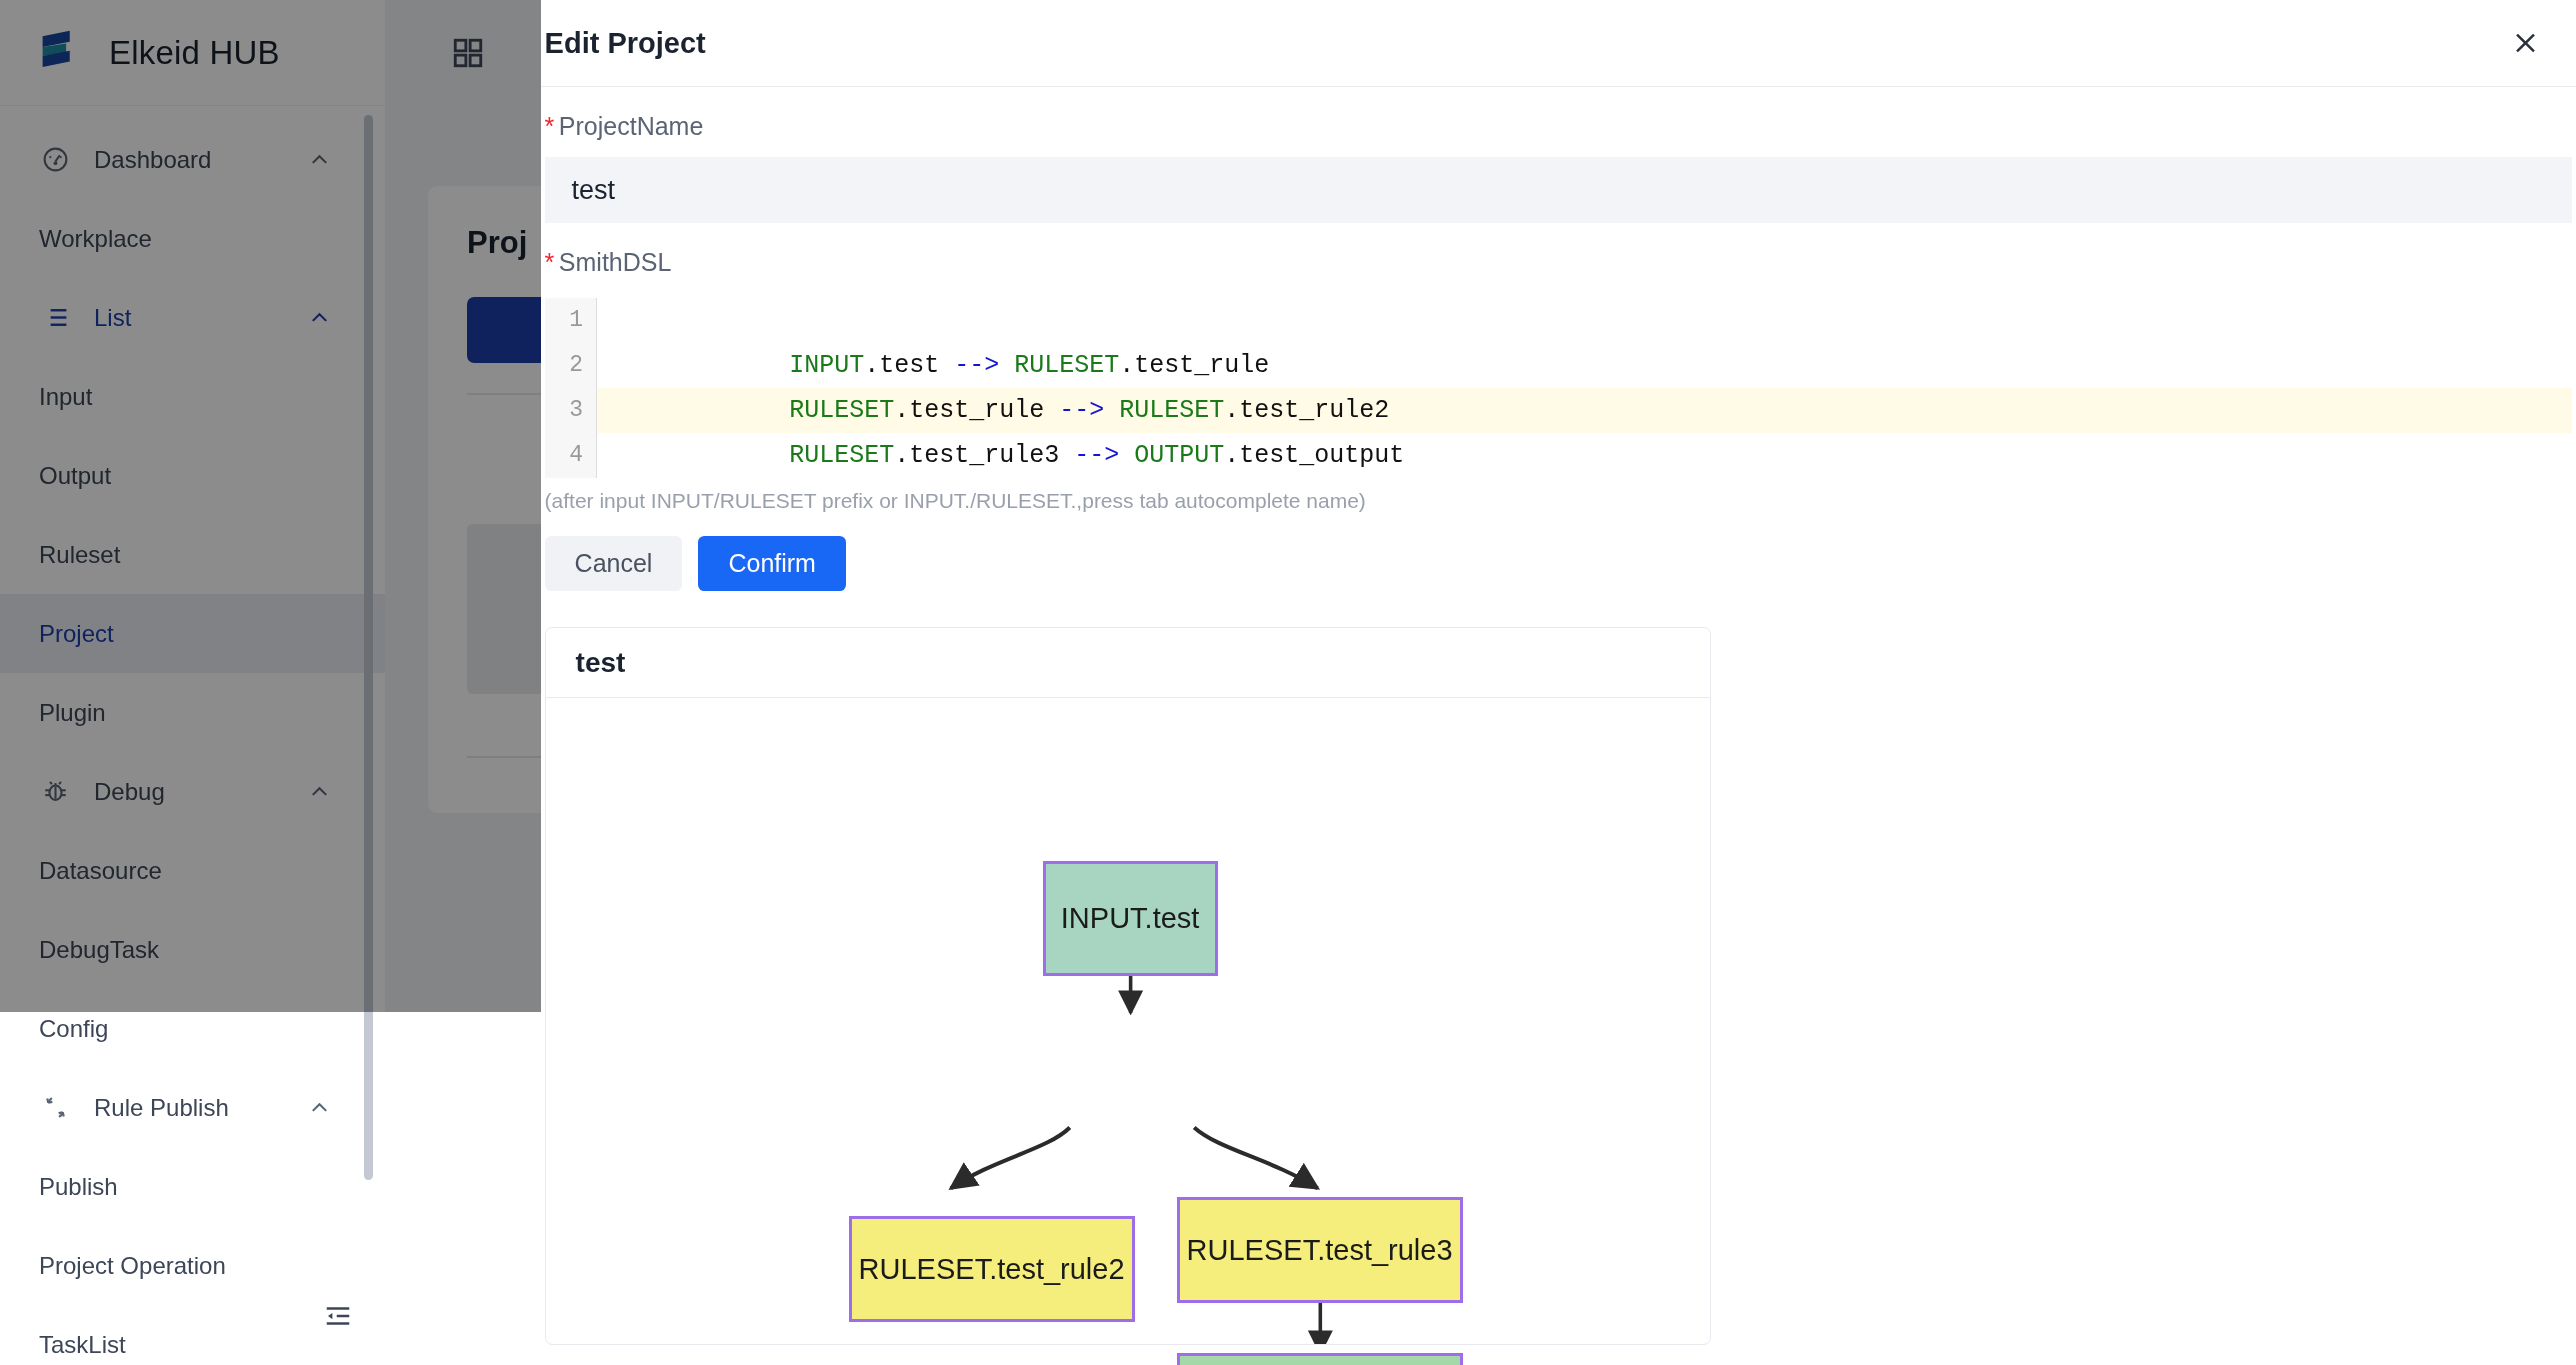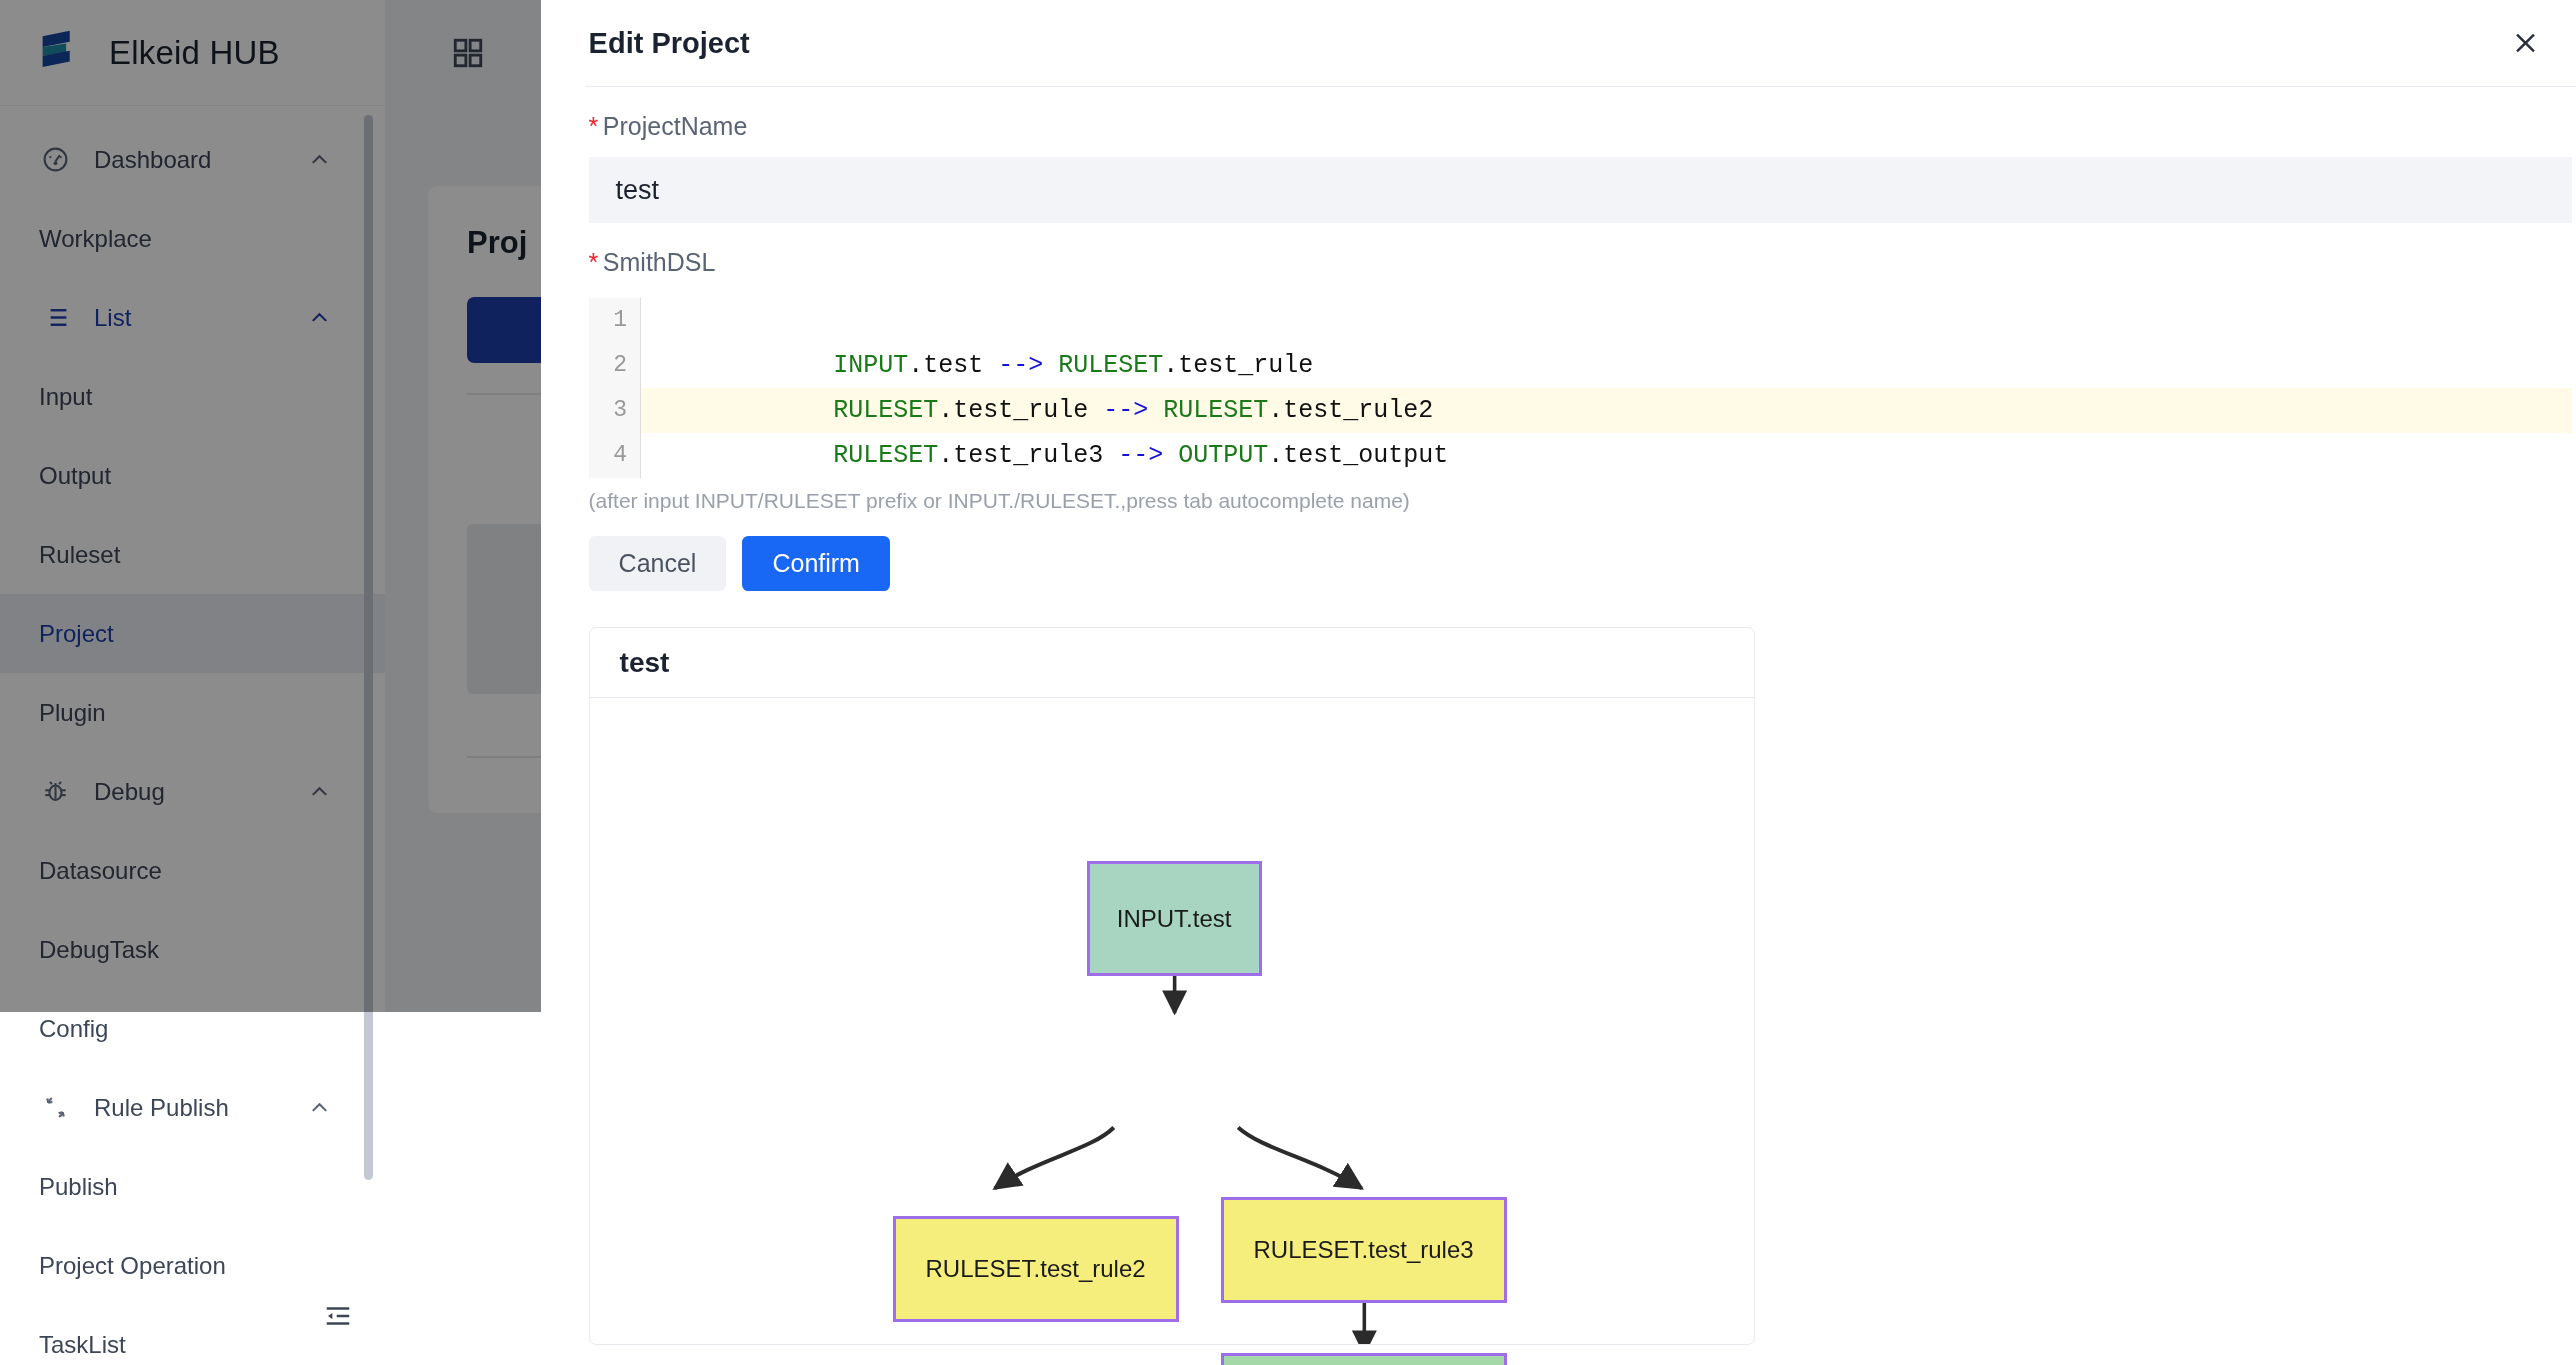--- a/index.html
+++ b/index.html
@@ -109,21 +109,21 @@
     border-top: 16px solid #1c3faa; }
   .bg-divider2 { margin: 23px 39px 0 39px; height: 1.8px; background: #e6e8ec; }
 
   .dim-overlay { position: absolute; inset: 0; background: rgba(0,0,0,0.45); }
 
   
   .modal {
     position: absolute; left: 541px; top: 0;
     width: 2035px; height: 1366px;
     background: #ffffff;
-    display: flex; flex-direction: column; padding-left: 44px;
+    display: flex; flex-direction: column;
   }
   .modal-header {
     height: 87px; flex: 0 0 87px;
     display: flex; align-items: center;
     border-bottom: 1.8px solid #e9ebf0;
     padding: 0 0 0 0;
     position: relative;
   }
   .modal-title { font-size: 29px; font-weight: 700; color: #1b2330; padding-left: 0; }
   .modal-close {
@@ -217,21 +217,21 @@
     display: flex; align-items: center;
     padding-left: 30px;
     font-size: 28px; font-weight: 700; color: #1b2330;
   }
   .graph-canvas { position: relative; height: 646px; }
   .graph-canvas svg { position: absolute; left: 0; top: 0; }
   .gnode {
     position: absolute;
     border: 3.6px solid #9d6ee8;
     display: flex; align-items: center; justify-content: center;
-    font-size: 24px; color: #1b1b1b;
+    font-size: 29px; color: #1b1b1b;
     font-family: "Liberation Sans", sans-serif;
   }
   .gnode.io { background: #a8d5c2; }
   .gnode.io-out { background: #a5d8a9; }
   .gnode.rs { background: #f6ee7c; }
 </style>
 </head>
 <body>
 
 <div id="root">

